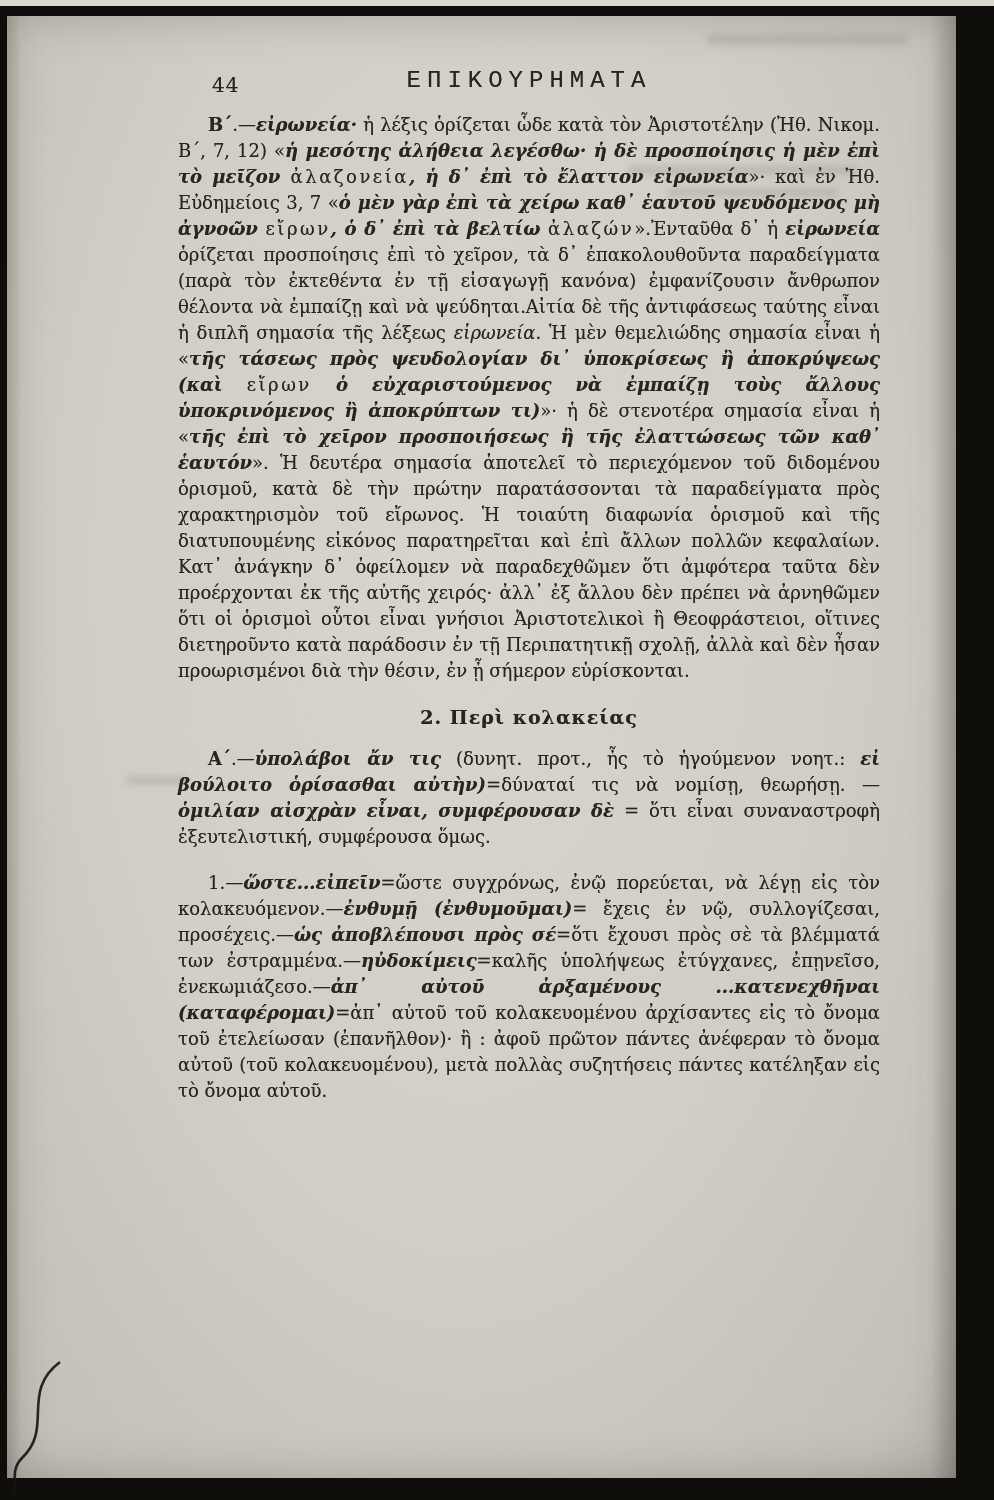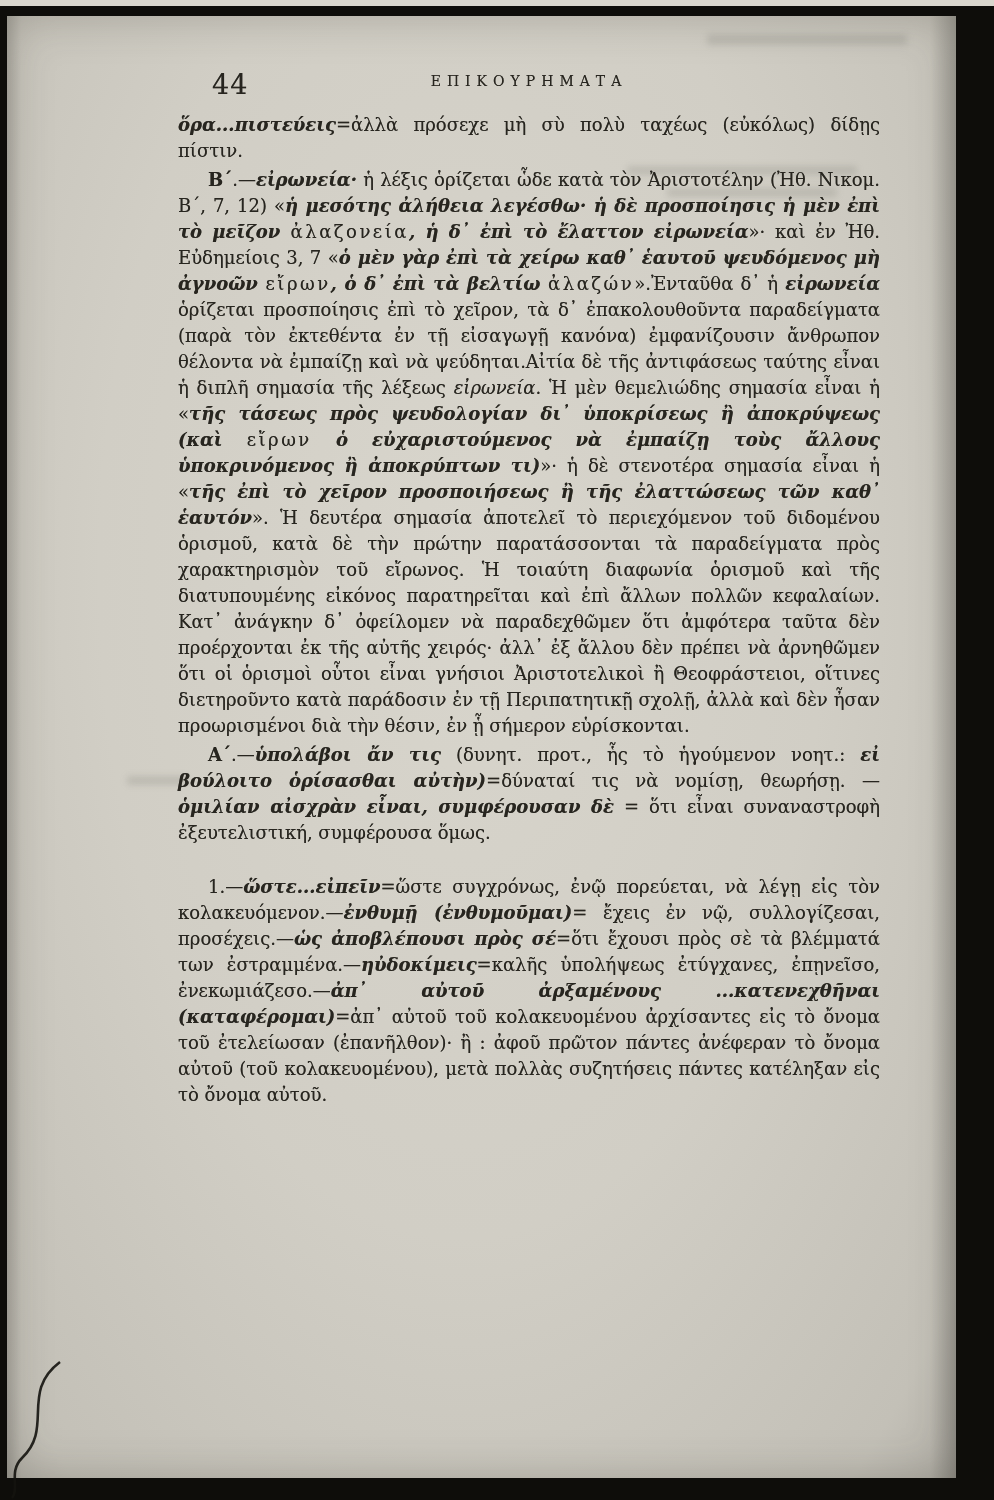--- a/index.html
+++ b/index.html
@@ -11,26 +11,26 @@
            linear-gradient(to right, rgba(0,0,0,0.12) 0px, rgba(0,0,0,0) 14px),
            linear-gradient(to left, rgba(0,0,0,0.18) 0px, rgba(0,0,0,0) 26px),
            radial-gradient(ellipse at 48% 38%, #d8d5cc 0%, #d1cec5 52%, #c3c0b7 90%, #b3b0a8 100%);
          box-shadow: inset 0 0 46px rgba(62,57,46,0.28);}
   .ghost{position:absolute;background:rgba(120,118,108,0.22);filter:blur(3px);border-radius:3px;}
   .fiber{position:absolute;left:2px;top:1358px;}
   .text-col{position:absolute;left:171px;top:52px;width:702px;color:#27251f;
             font-size:18px;line-height:26px;text-align:justify;
             text-shadow:0 0 0.5px rgba(40,38,32,0.55);}
   .running-header{position:relative;height:44px;}
-  .page-number{position:absolute;left:34px;top:4px;font-size:27px;letter-spacing:1px;}
-  .header-title{position:absolute;left:0;right:0;top:0;text-align:center;font-size:14px;
-                letter-spacing:6px;}
+  .page-number{position:absolute;left:34px;top:4px;font-size:20px;letter-spacing:1px;}
+  .header-title{position:absolute;left:0;right:0;top:0;text-align:center;font-size:24px;
+                letter-spacing:6px;font-family:Liberation Mono, monospace;}
   .para{margin:0 0 3px 0;}
   .para.indent{text-indent:30px;}
-  .gap-top{margin-top:28px;}
+  .gap-top{margin-top:20px;}
   .section-heading{text-align:center;font-weight:700;font-size:19px;margin:20px 0 16px 0;
                    letter-spacing:1px;}
   .seg-n{font-weight:400;font-style:normal;}
   .seg-b{font-weight:700;font-style:normal;}
   .seg-i{font-weight:400;font-style:italic;}
   .seg-bi{font-weight:700;font-style:italic;}
   .seg-sp{font-weight:400;font-style:normal;letter-spacing:2.5px;}
 </style>
 </head>
 <body>
@@ -46,24 +46,24 @@
     <div class="ghost" style="left:660px;top:172px;width:170px;height:9px;"></div>
     <div class="ghost" style="left:120px;top:760px;width:60px;height:9px;"></div>
 
     <div class="text-col">
 
       <div class="running-header">
         <span class="page-number">44</span>
         <span class="header-title">ΕΠΙΚΟΥΡΗΜΑΤΑ</span>
       </div>
 
-      <p class="para"><span class="seg-bi">ὅρα...πιστεύεις</span><span class="seg-n">=ἀλλὰ πρόσεχε μὴ σὺ πολὺ ταχέως (εὐκόλως) δίδῃς πίστιν.</span></p>
 
       <p class="para indent"><span class="seg-b">Β΄</span><span class="seg-n">.—</span><span class="seg-bi">εἰρωνεία·</span><span class="seg-n"> ἡ λέξις ὁρίζεται ὧδε κατὰ τὸν Ἀριστοτέλην (Ἠθ. Νικομ. Β΄, 7, 12) «</span><span class="seg-bi">ἡ μεσότης ἀλήθεια λεγέσθω· ἡ δὲ προσποίησις ἡ μὲν ἐπὶ τὸ μεῖζον </span><span class="seg-sp">ἀλαζονεία</span><span class="seg-bi">, ἡ δ᾽ ἐπὶ τὸ ἔλαττον εἰρωνεία</span><span class="seg-n">»· καὶ ἐν Ἠθ. Εὐδημείοις 3, 7 «</span><span class="seg-bi">ὁ μὲν γὰρ ἐπὶ τὰ χείρω καθ᾽ ἑαυτοῦ ψευδόμενος μὴ ἀγνοῶν </span><span class="seg-sp">εἴρων</span><span class="seg-bi">, ὁ δ᾽ ἐπὶ τὰ βελτίω </span><span class="seg-sp">ἀλαζών</span><span class="seg-n">».Ἐνταῦθα δ᾽ ἡ </span><span class="seg-bi">εἰρωνεία</span><span class="seg-n"> ὁρίζεται προσποίησις ἐπὶ τὸ χεῖρον, τὰ δ᾽ ἐπακολουθοῦντα παραδείγματα (παρὰ τὸν ἐκτεθέντα ἐν τῇ εἰσαγωγῇ κανόνα) ἐμφανίζουσιν ἄνθρωπον θέλοντα νὰ ἐμπαίζῃ καὶ νὰ ψεύδηται.Αἰτία δὲ τῆς ἀντιφάσεως ταύτης εἶναι ἡ διπλῆ σημασία τῆς λέξεως </span><span class="seg-i">εἰρωνεία</span><span class="seg-n">. Ἡ μὲν θεμελιώδης σημασία εἶναι ἡ «</span><span class="seg-bi">τῆς τάσεως πρὸς ψευδολογίαν δι᾽ ὑποκρίσεως ἢ ἀποκρύψεως (καὶ </span><span class="seg-sp">εἴρων</span><span class="seg-bi"> ὁ εὐχαριστούμενος νὰ ἐμπαίζῃ τοὺς ἄλλους ὑποκρινόμενος ἢ ἀποκρύπτων τι)</span><span class="seg-n">»· ἡ δὲ στενοτέρα σημασία εἶναι ἡ «</span><span class="seg-bi">τῆς ἐπὶ τὸ χεῖρον προσποιήσεως ἢ τῆς ἐλαττώσεως τῶν καθ᾽ ἑαυτόν</span><span class="seg-n">». Ἡ δευτέρα σημασία ἀποτελεῖ τὸ περιεχόμενον τοῦ διδομένου ὁρισμοῦ, κατὰ δὲ τὴν πρώτην παρατάσσονται τὰ παραδείγματα πρὸς χαρακτηρισμὸν τοῦ εἴρωνος. Ἡ τοιαύτη διαφωνία ὁρισμοῦ καὶ τῆς διατυπουμένης εἰκόνος παρατηρεῖται καὶ ἐπὶ ἄλλων πολλῶν κεφαλαίων. Κατ᾽ ἀνάγκην δ᾽ ὀφείλομεν νὰ παραδεχθῶμεν ὅτι ἀμφότερα ταῦτα δὲν προέρχονται ἐκ τῆς αὐτῆς χειρός· ἀλλ᾽ ἐξ ἄλλου δὲν πρέπει νὰ ἀρνηθῶμεν ὅτι οἱ ὁρισμοὶ οὗτοι εἶναι γνήσιοι Ἀριστοτελικοὶ ἢ Θεοφράστειοι, οἵτινες διετηροῦντο κατὰ παράδοσιν ἐν τῇ Περιπατητικῇ σχολῇ, ἀλλὰ καὶ δὲν ἦσαν προωρισμένοι διὰ τὴν θέσιν, ἐν ᾗ σήμερον εὑρίσκονται.</span></p>
 
+      <div class="section-heading">2. Περὶ κολακείας</div>
 
       <p class="para indent"><span class="seg-b">Α΄</span><span class="seg-n">.—</span><span class="seg-bi">ὑπολάβοι ἄν τις</span><span class="seg-n"> (δυνητ. προτ., ἧς τὸ ἡγούμενον νοητ.: </span><span class="seg-bi">εἰ βούλοιτο ὁρίσασθαι αὐτὴν)</span><span class="seg-n">=δύναταί τις νὰ νομίσῃ, θεωρήσῃ. — </span><span class="seg-bi">ὁμιλίαν αἰσχρὰν εἶναι, συμφέρουσαν δὲ</span><span class="seg-n"> = ὅτι εἶναι συναναστροφὴ ἐξευτελιστική, συμφέρουσα ὅμως.</span></p>
 
       <p class="para indent gap-top"><span class="seg-n">1.—</span><span class="seg-bi">ὥστε...εἰπεῖν</span><span class="seg-n">=ὥστε συγχρόνως, ἐνῷ πορεύεται, νὰ λέγῃ εἰς τὸν κολακευόμενον.—</span><span class="seg-bi">ἐνθυμῇ (ἐνθυμοῦμαι)</span><span class="seg-n">= ἔχεις ἐν νῷ, συλλογίζεσαι, προσέχεις.—</span><span class="seg-bi">ὡς ἀποβλέπουσι πρὸς σέ</span><span class="seg-n">=ὅτι ἔχουσι πρὸς σὲ τὰ βλέμματά των ἐστραμμένα.—</span><span class="seg-bi">ηὐδοκίμεις</span><span class="seg-n">=καλῆς ὑπολήψεως ἐτύγχανες, ἐπῃνεῖσο, ἐνεκωμιάζεσο.—</span><span class="seg-bi">ἀπ᾽ αὐτοῦ ἀρξαμένους ...κατενεχθῆναι (καταφέρομαι)</span><span class="seg-n">=ἀπ᾽ αὐτοῦ τοῦ κολακευομένου ἀρχίσαντες εἰς τὸ ὄνομα τοῦ ἐτελείωσαν (ἐπανῆλθον)· ἢ : ἀφοῦ πρῶτον πάντες ἀνέφεραν τὸ ὄνομα αὐτοῦ (τοῦ κολακευομένου), μετὰ πολλὰς συζητήσεις πάντες κατέληξαν εἰς τὸ ὄνομα αὐτοῦ.</span></p>
 
 
     </div>
   </div>
 
   <svg class="fiber" width="70" height="142" viewBox="0 0 70 142">

